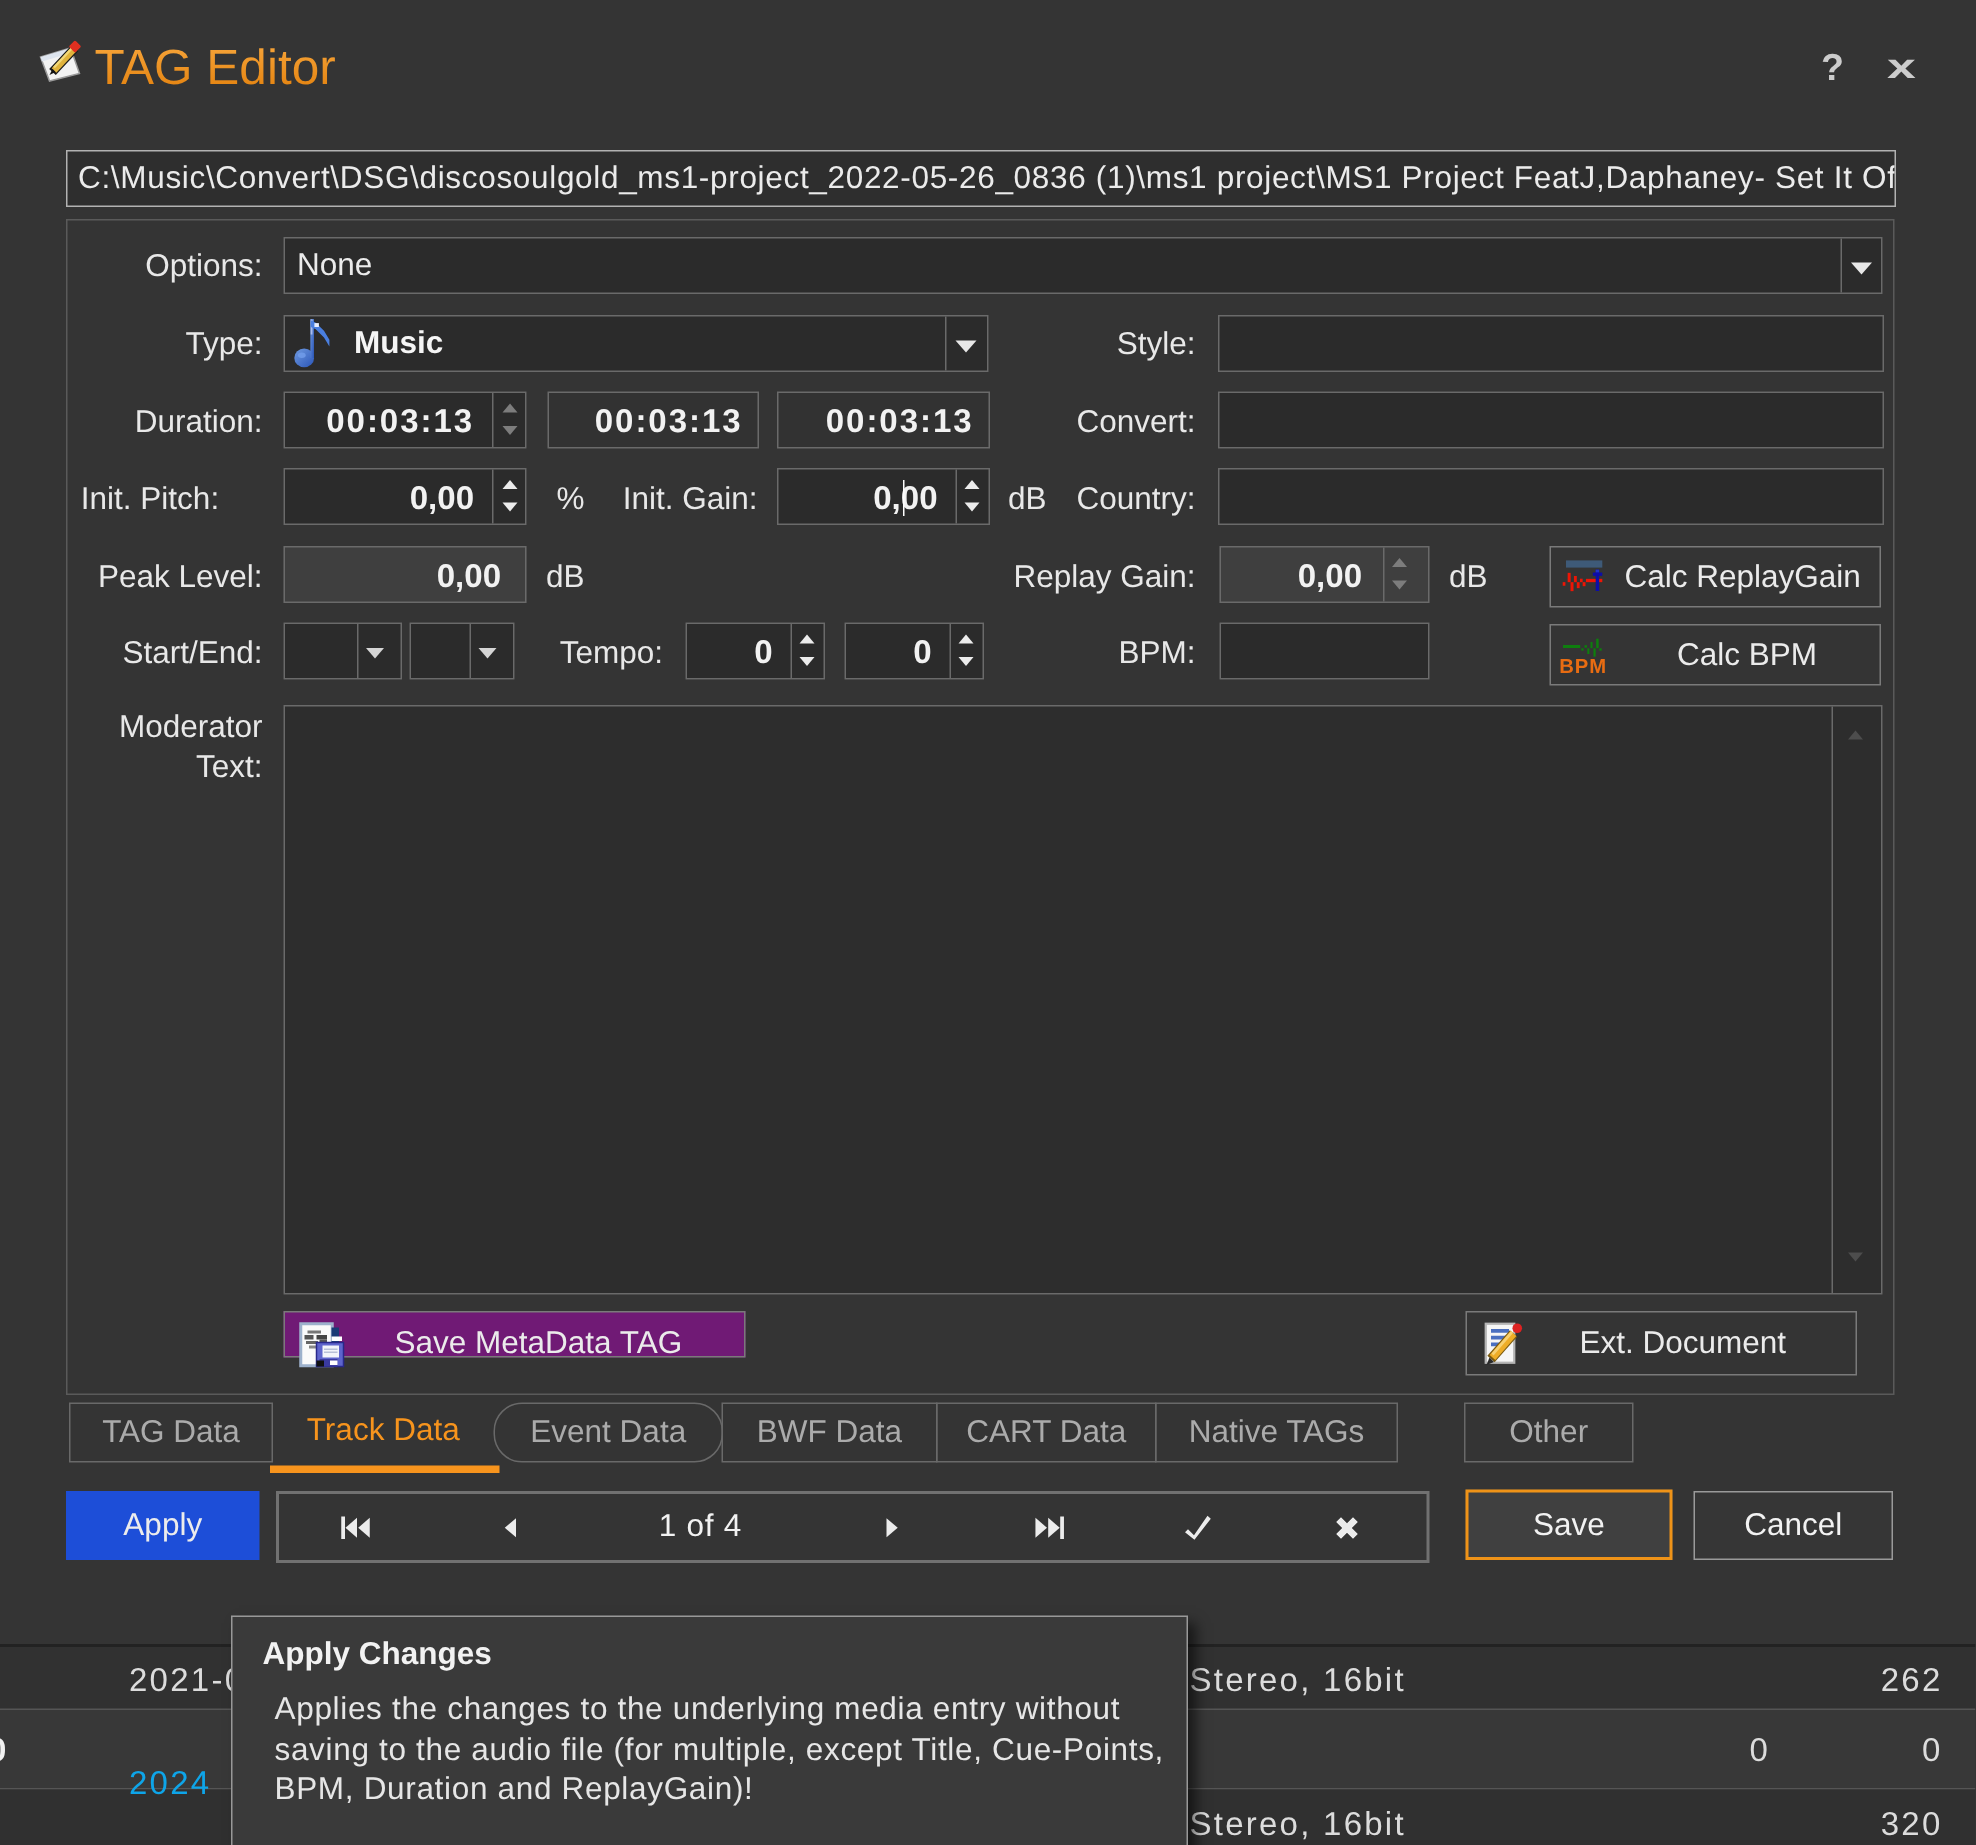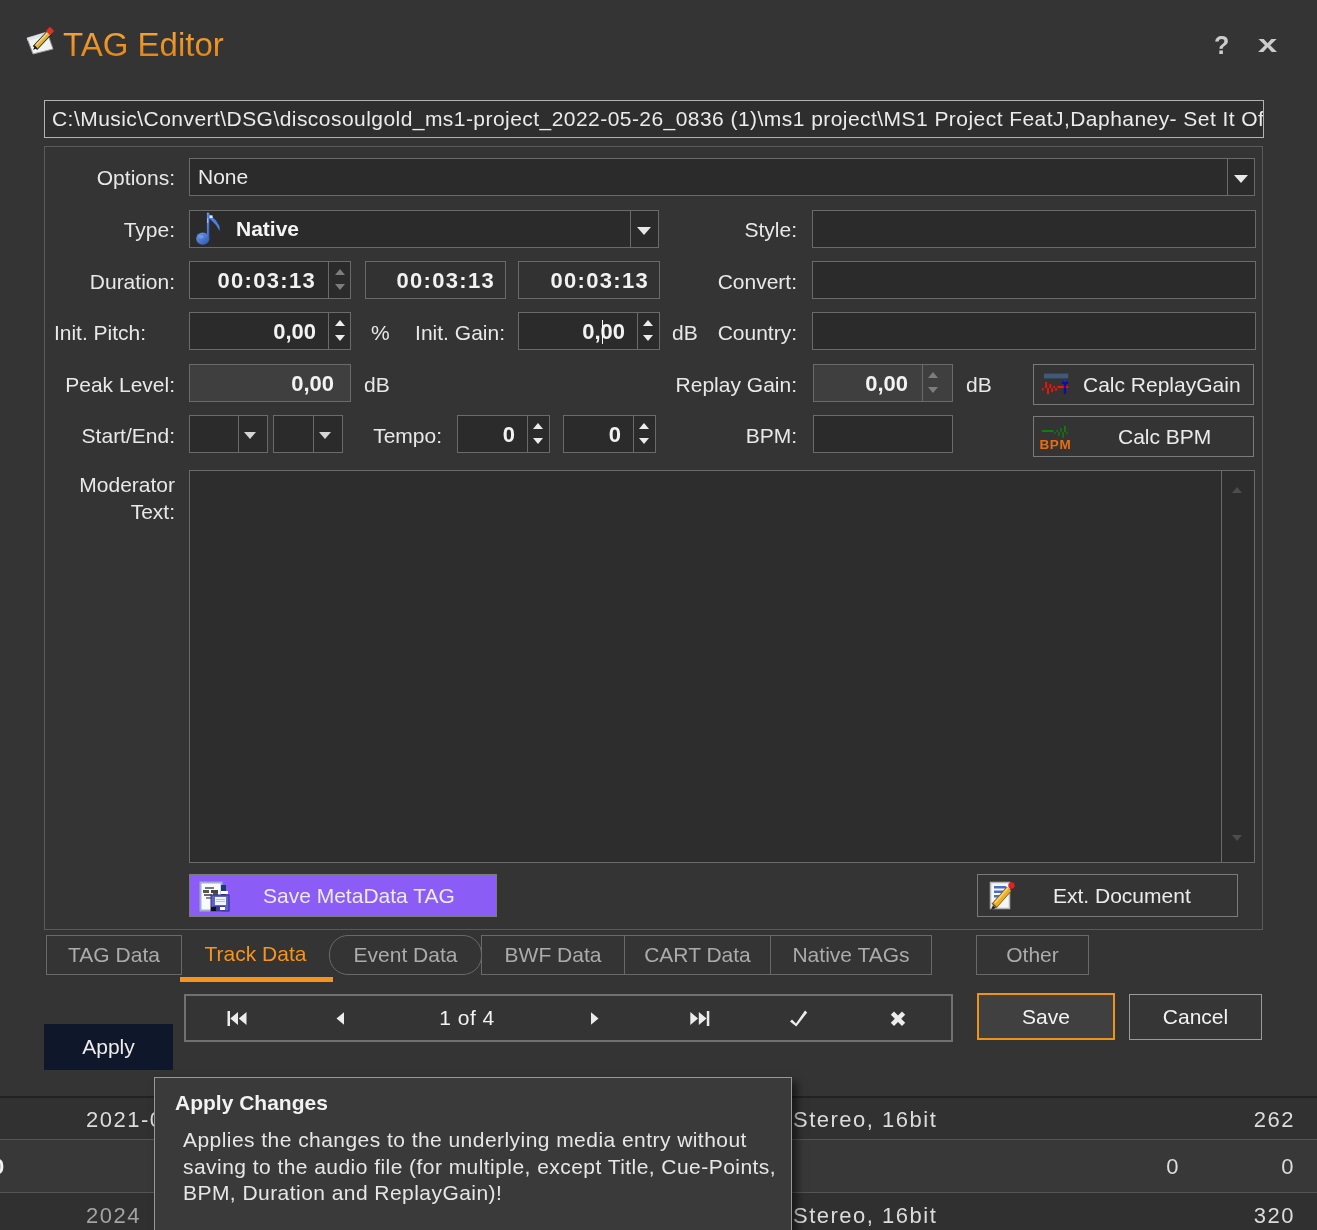--- a/index.html
+++ b/index.html
@@ -60,21 +60,21 @@
           <stop offset="1" stop-color="#2a55b8"></stop>
     </linearGradient>
       </defs>
     <ellipse cx="8.8" cy="26.6" rx="6.6" ry="6.2" fill="url(#ng)"></ellipse>
     <ellipse cx="7.2" cy="24.8" rx="2.6" ry="1.8" fill="#6f9ae8" opacity="0.9"></ellipse>
     <rect x="12.9" y="0.7" width="2.4" height="26" fill="url(#ng)"></rect>
     <rect x="13.1" y="1" width="1.2" height="10" fill="#aabcec"></rect>
     <polygon points="13.2,1.5 16.5,3.2 22,8.5 25.6,14.5 25.6,19 22,13 16.5,7.5 13.2,6" fill="#4a7fe0"></polygon>
     <rect x="15.6" y="3.4" width="3" height="2.6" fill="#e8eefc"></rect>
   </svg>
-  <div class="txt" style="left:46px;top:6px;font-weight:bold;color:#f5f5f5;">Native</div>
+  <div class="txt" style="left:46px;top:6px;font-weight:bold;color:#f5f5f5;">Music</div>
 </div>
 <div class="lbl" style="left:647px;top:218px;width:150px;">Style:</div>
 <div class="fld" style="left:812px;top:210px;width:444px;height:38px;"></div>
 
 <div class="lbl" style="left:25px;top:270px;width:150px;">Duration:</div>
 <div class="fld dim" style="left:189px;top:261px;width:162px;height:38px;">
   <div class="divider" style="left:138px;"></div>
   <div class="tri-up-s" style="left:145px;top:7px;"></div>
   <div class="tri-dn-s" style="left:145px;top:22px;"></div>
   <div class="val" style="right:34px;top:6px;letter-spacing:1.3px;">00:03:13</div>
@@ -182,21 +182,21 @@
   <div class="txt" style="left:84px;top:8px;">Calc BPM</div>
 </div>
 
 <div class="lbl" style="left:25px;top:471px;width:150px;line-height:27px;">Moderator<br>Text:</div>
 <div class="fld" style="left:189px;top:470px;width:1066px;height:393px;background:#2d2d2d;">
   <div class="divider" style="left:1031px;"></div>
   <div class="tri-up-s" style="left:1042px;top:16px;border-bottom-color:#4d4d4d;"></div>
   <div class="tri-dn-s" style="left:1042px;top:364px;border-top-color:#4d4d4d;"></div>
 </div>
 
-<div class="abs" style="left:189px;top:874px;width:308px;height:43px;border:1px solid #7a7a7a;background:#8b5cf6;">
+<div class="abs" style="left:189px;top:874px;width:308px;height:31px;border:1px solid #7a7a7a;background:#701a75;">
   <svg style="position:absolute;left:9px;top:5px;" width="31" height="33" viewBox="0 0 31 33">
     <rect x="1.5" y="2.5" width="21" height="28" fill="#fafafa" stroke="#9db1cc" stroke-width="2"></rect>
     <rect x="22" y="5" width="5" height="18" fill="#1a3a75"></rect>
     <rect x="22" y="11" width="7" height="3" fill="#fff"></rect>
     <rect x="22" y="17" width="6" height="2" fill="#dfe6f0"></rect>
     <rect x="6" y="7" width="9" height="2" fill="#777"></rect>
     <rect x="4" y="10" width="6" height="3" fill="#555"></rect>
     <rect x="12" y="10" width="7" height="3" fill="#444"></rect>
     <rect x="5" y="14" width="8" height="2" fill="#666"></rect>
     <rect x="14" y="13" width="5" height="4" fill="#555"></rect>
@@ -228,21 +228,21 @@
 
 <div class="tab" style="left:46px;width:136px;">TAG Data</div>
 <div class="abs" style="left:182px;top:935px;width:147px;height:40px;font-size:21px;color:#f7941d;text-align:center;line-height:38px;">Track Data</div>
 <div class="abs" style="left:180px;top:977px;width:153px;height:5px;background:#f7941d;"></div>
 <div class="tab" style="left:329px;width:153px;border-radius:19px;">Event Data</div>
 <div class="tab" style="left:481px;width:144px;">BWF Data</div>
 <div class="tab" style="left:624px;width:147px;">CART Data</div>
 <div class="tab" style="left:770px;width:162px;">Native TAGs</div>
 <div class="tab" style="left:936px;width:113px;margin-left:40px;">Other</div>
 
-<div class="abs" style="left:44px;top:1024px;width:129px;height:46px;background:#0f172a;font-size:21px;text-align:center;line-height:46px;color:#ececec;">Apply</div>
+<div class="abs" style="left:44px;top:994px;width:129px;height:46px;background:#1d4ed8;font-size:21px;text-align:center;line-height:46px;color:#ececec;">Apply</div>
 <div class="abs" id="navbar" style="left:184px;top:994px;width:769px;height:48px;border:2px solid #717171;background:#343434;">
   <div class="abs" style="left:221px;top:10px;width:120px;font-size:21px;letter-spacing:0.5px;color:#f2f2f2;text-align:center;">1 of 4</div>
   <svg class="abs" style="left:0;top:0;" width="765" height="44" viewBox="0 0 765 44">
     <g fill="#ececec">
       <rect x="41.5" y="15" width="2.5" height="15"></rect>
       <polygon points="44.3,22.5 52,15.9 52,29.1"></polygon>
       <polygon points="52.8,22.5 60.5,15.9 60.5,29.1"></polygon>
       <polygon points="150.5,22.5 158,16.2 158,28.8"></polygon>
       <polygon points="412.5,22.5 405,16.2 405,28.8"></polygon>
       <polygon points="512,22.5 504.3,15.9 504.3,29.1"></polygon>
@@ -262,20 +262,20 @@
 <div class="abs" style="left:0;top:1140px;width:1317px;height:52px;background:#383838;"></div>
 <div class="abs" style="left:0;top:1192px;width:1317px;height:1px;background:#555;"></div>
 <div class="abs" style="left:0;top:1193px;width:1317px;height:37px;background:#303030;"></div>
 
 <div class="txt" style="left:86px;top:1107px;color:#dcdcdc;font-size:22px;letter-spacing:1.5px;">2021-05-26</div>
 <div class="txt" style="left:793px;top:1107px;color:#dcdcdc;font-size:22px;letter-spacing:1.5px;">Stereo, 16bit</div>
 <div class="val" style="left:1200px;top:1107px;width:95px;font-weight:normal;font-size:22px;letter-spacing:1.5px;color:#dcdcdc;">262</div>
 <div class="val" style="left:-8px;top:1154px;width:20px;font-size:22px;text-align:left;">0</div>
 <div class="val" style="left:1100px;top:1154px;width:80px;font-weight:normal;font-size:22px;letter-spacing:1.5px;color:#dcdcdc;">0</div>
 <div class="val" style="left:1200px;top:1154px;width:95px;font-weight:normal;font-size:22px;letter-spacing:1.5px;color:#dcdcdc;">0</div>
-<div class="txt" style="left:86px;top:1203px;color:#a3a3a3;font-size:22px;letter-spacing:1.5px;">2024</div>
+<div class="txt" style="left:86px;top:1176px;color:#0ea5e9;font-size:22px;letter-spacing:1.5px;">2024</div>
 <div class="txt" style="left:793px;top:1203px;color:#dcdcdc;font-size:22px;letter-spacing:1.5px;">Stereo, 16bit</div>
 <div class="val" style="left:1200px;top:1203px;width:95px;font-weight:normal;font-size:22px;letter-spacing:1.5px;color:#dcdcdc;">320</div>
 
 <div class="abs" style="left:154px;top:1077px;width:638px;height:160px;background:#3a3a3a;border:1px solid #989898;box-shadow:5px 5px 8px rgba(0,0,0,0.55);">
   <div class="abs" style="left:20px;top:13px;font-size:21px;font-weight:bold;color:#f2f2f2;">Apply Changes</div>
   <div class="abs" style="left:28px;top:49px;font-size:21px;color:#e6e6e6;line-height:26.5px;letter-spacing:0.45px;">Applies the changes to the underlying media entry without<br>saving to the audio file (for multiple, except Title, Cue-Points,<br>BPM, Duration and ReplayGain)!</div>
 </div>
 
 </body></html>

